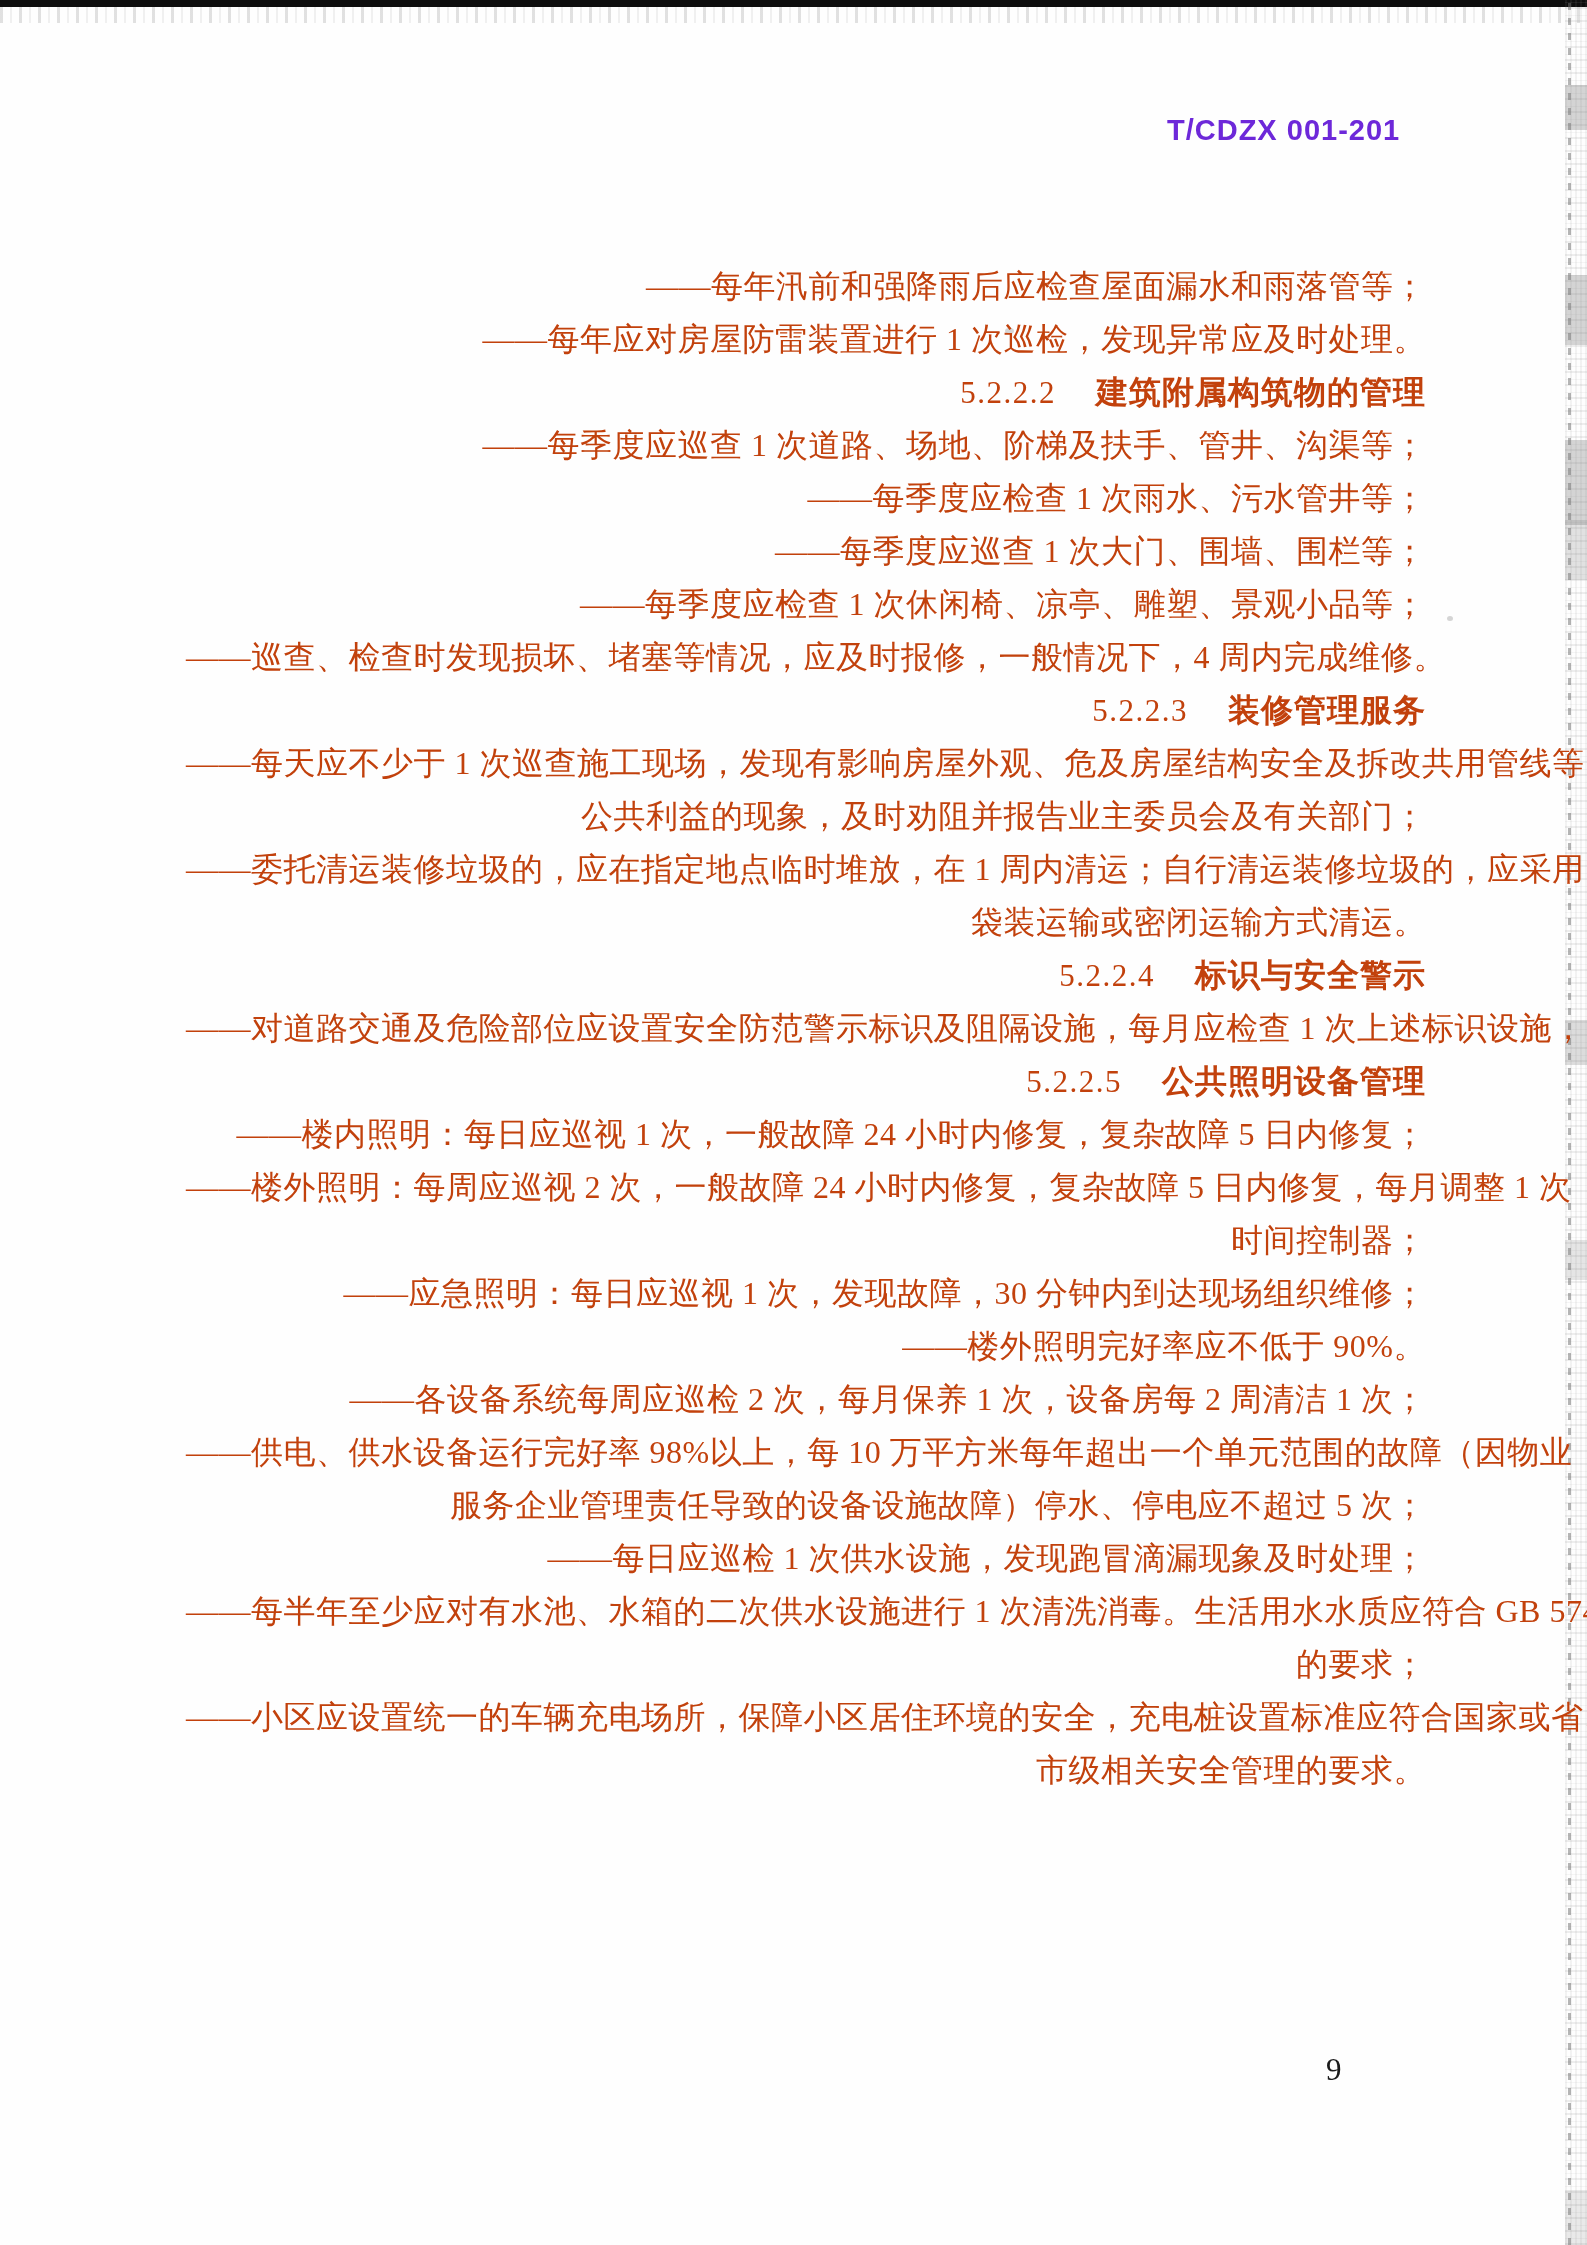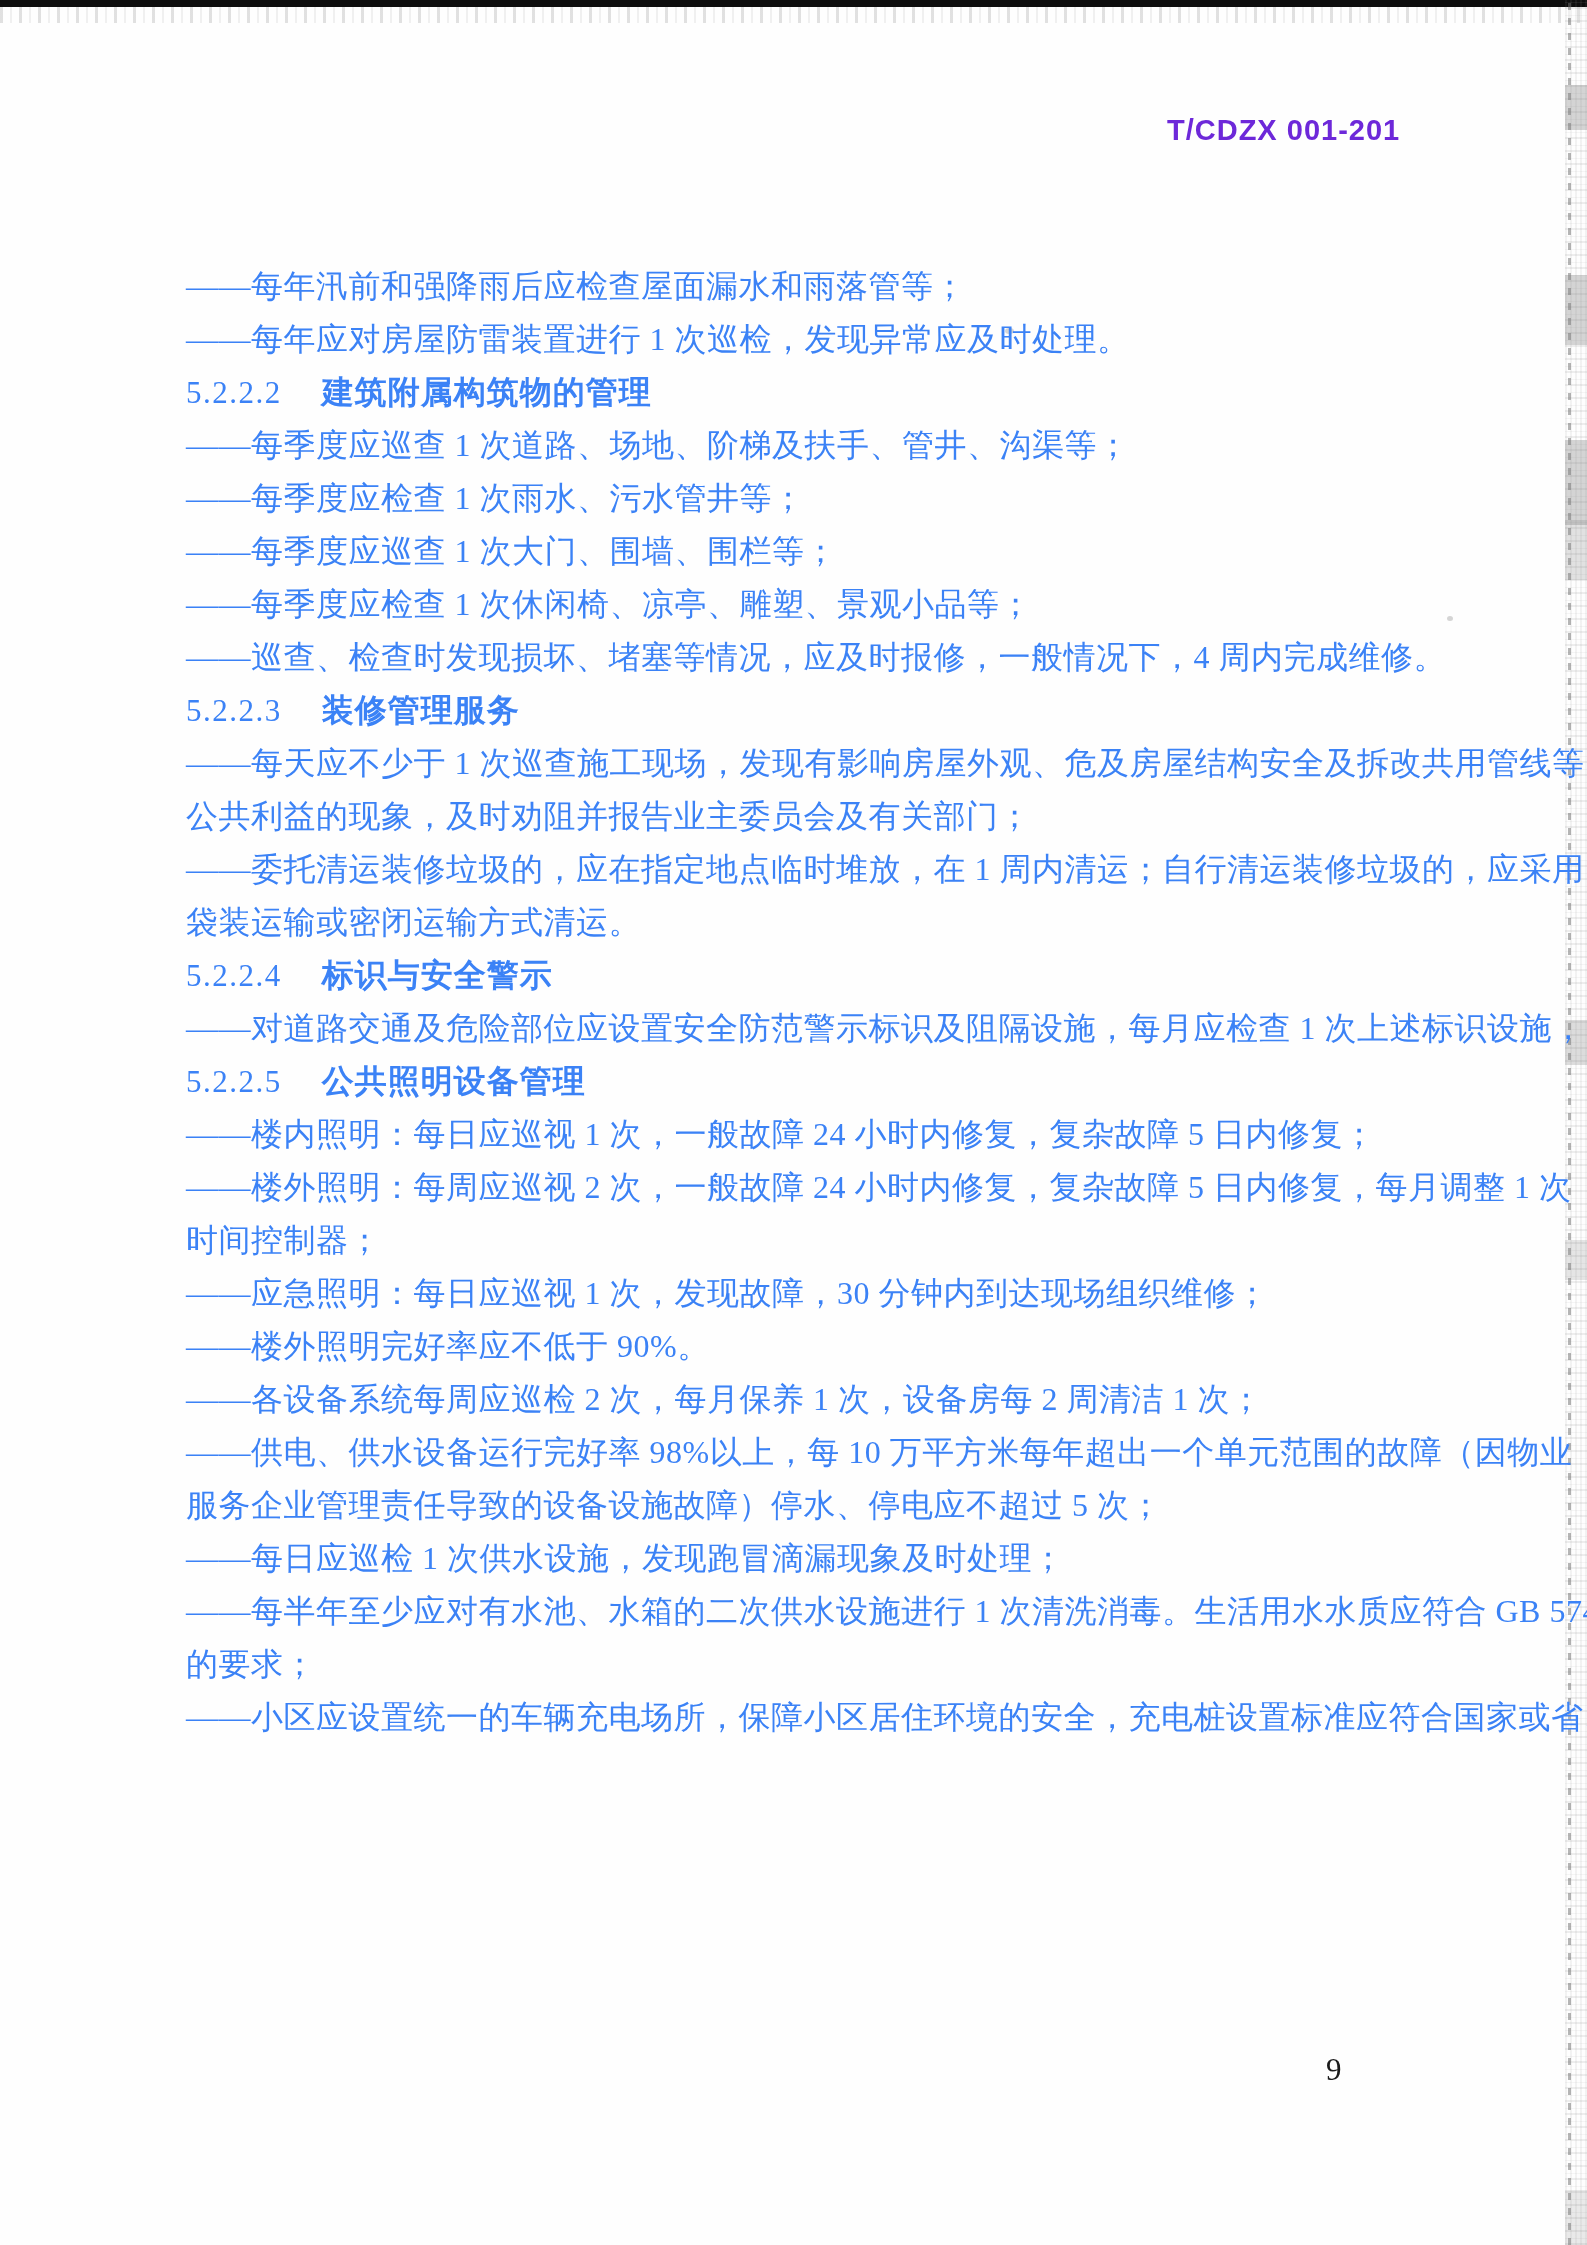--- a/index.html
+++ b/index.html
@@ -56,21 +56,21 @@
     color: #6d28d9; white-space: nowrap;
   }
 
   
   .doc-content {
     position: absolute; left: 186px; top: 260px; width: 1240px;
   }
   .line {
     height: 53px; line-height: 53px;
     font-size: 32px; letter-spacing: 0.5px;
-    white-space: nowrap; color: #3b82f6;
+    white-space: nowrap; color: #c2410c; text-align: right;
   }
   .line.heading .num {
     font-family: "Liberation Serif", "DejaVu Serif", serif;
     font-size: 31px; letter-spacing: 1.5px; margin-right: 40px;
   }
   .line.heading .title {
     font-family: "Liberation Sans", "DejaVu Sans", sans-serif;
     font-weight: 700; letter-spacing: 1px;
   }
 
@@ -122,15 +122,16 @@
     <div class="line">时间控制器；</div>
     <div class="line">——应急照明：每日应巡视 1 次，发现故障，30 分钟内到达现场组织维修；</div>
     <div class="line">——楼外照明完好率应不低于 90%。</div>
     <div class="line">——各设备系统每周应巡检 2 次，每月保养 1 次，设备房每 2 周清洁 1 次；</div>
     <div class="line">——供电、供水设备运行完好率 98%以上，每 10 万平方米每年超出一个单元范围的故障（因物业</div>
     <div class="line">服务企业管理责任导致的设备设施故障）停水、停电应不超过 5 次；</div>
     <div class="line">——每日应巡检 1 次供水设施，发现跑冒滴漏现象及时处理；</div>
     <div class="line">——每半年至少应对有水池、水箱的二次供水设施进行 1 次清洗消毒。生活用水水质应符合 GB 5749</div>
     <div class="line">的要求；</div>
     <div class="line">——小区应设置统一的车辆充电场所，保障小区居住环境的安全，充电桩设置标准应符合国家或省、</div>
+    <div class="line">市级相关安全管理的要求。</div>
   </div>
 
 <div class="page-number">9</div>
 
 </body></html>

